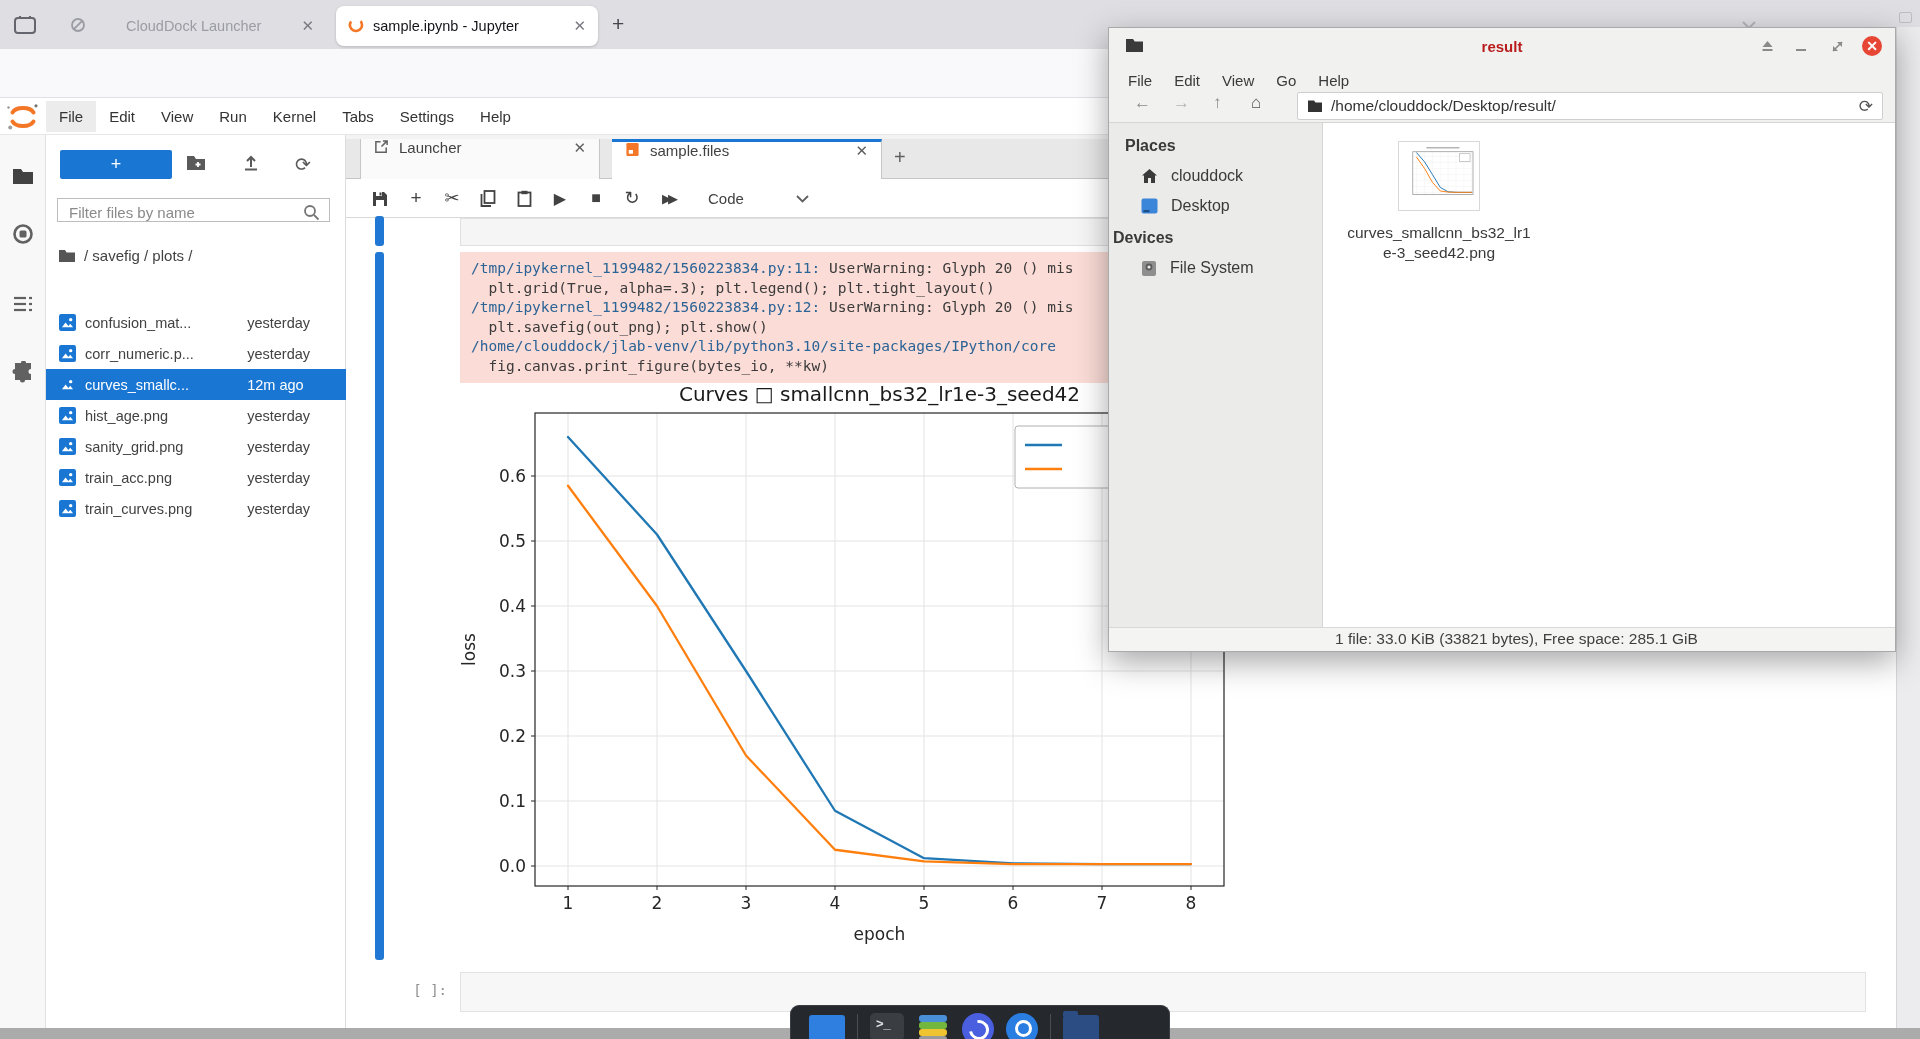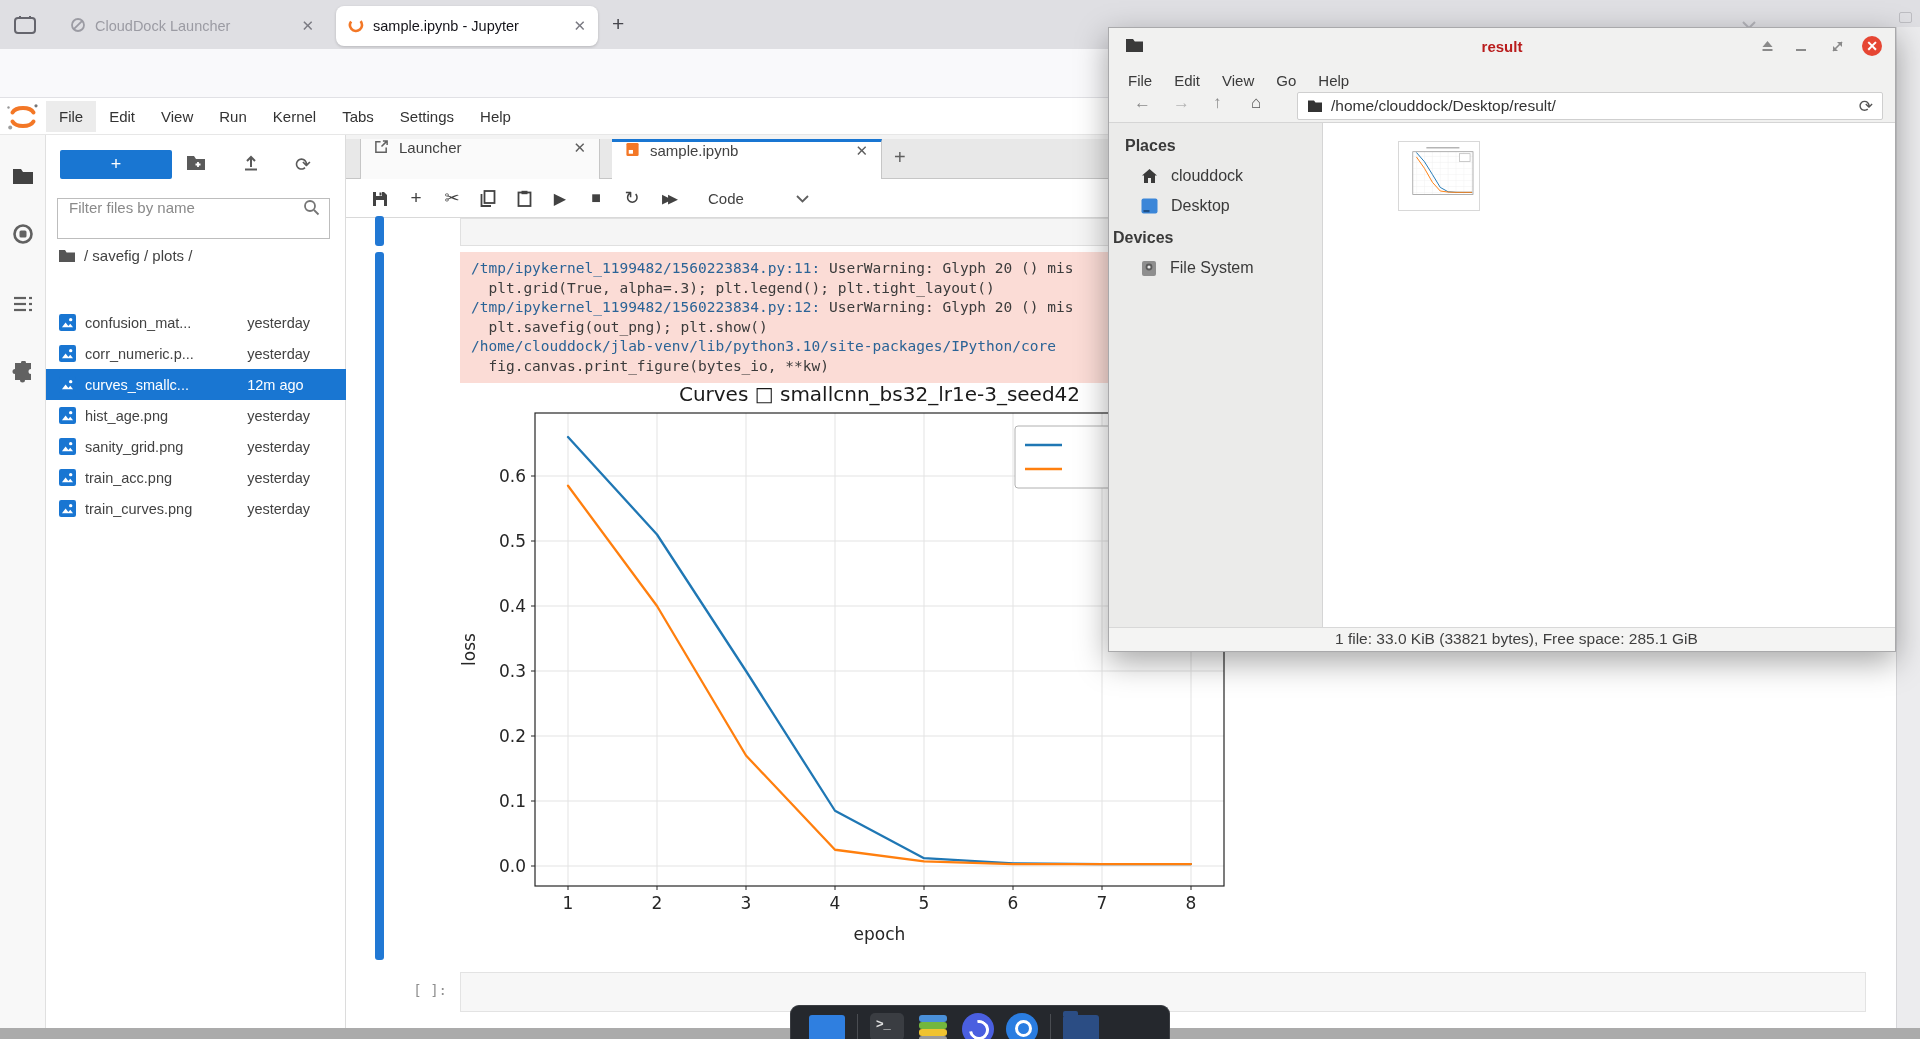--- a/index.html
+++ b/index.html
@@ -5,21 +5,21 @@
   * { margin:0; padding:0; box-sizing:border-box; }
   html,body { width:1920px; height:1039px; overflow:hidden; }
   body { font-family:"Liberation Sans", sans-serif; background:#fff; }
   #screen { position:relative; width:1920px; height:1039px; overflow:hidden; background:#fff; }
   .abs { position:absolute; }
 
   
   .ff-tabbar { left:0; top:0; width:1920px; height:49px; background:#dfdfe3; }
   .ff-view-btn { left:10px; top:12px; width:30px; height:26px; color:#65656d; display:flex; align-items:center; justify-content:center; }
   .ff-tab { top:6px; height:40px; display:flex; align-items:center; gap:9px; padding:0 12px; border-radius:8px; font-size:14.5px; }
-  .ff-tab.inactive { left:58px; width:268px; color:#9b9ba3; }
+  .ff-tab.inactive { left:58px; width:268px; color:#9b9ba3;text-align:center; }
   .ff-tab.active { left:336px; width:262px; background:#fff; color:#15141a; box-shadow:0 1px 3px rgba(0,0,0,.18); }
   .ff-tab .tab-label { flex:1; overflow:hidden; white-space:nowrap; text-overflow:ellipsis; }
   .ff-tab .tab-close { color:#7a7a82; font-size:15px; }
   .ff-newtab { left:612px; top:12px; font-size:21px; color:#45454c; }
   .ff-chevron { left:1742px; top:16px; color:#b4b4ba; }
   .ff-corner-sq { left:1899px; top:12px; width:13px; height:11px; border:1.5px solid #bdbdc2; border-radius:2px; }
   .ff-navbar { left:0; top:49px; width:1920px; height:49px; background:#f9f9fb; border-bottom:1px solid #e1e1e5; }
   .nav-ico { top:61px; font-size:20px; color:#45454c; }
   .nav-ico.dim { color:#b5b5bc; }
   .sidebar-toggle { left:16px; top:58px; width:26px; height:22px; }
@@ -39,21 +39,21 @@
   .jmenus span:first-of-type { background:#ececec; }
 
   
   .activitybar { left:0; top:135px; width:46px; height:893px; background:#f8f8f8; border-right:1px solid #e0e0e0; }
   .act-ico { left:12px; width:22px; height:22px; color:#616161; }
 
   
   .filesb { left:46px; top:135px; width:300px; height:893px; background:#fff; border-right:1px solid #dcdcdc; }
   .new-launcher-btn { left:60px; top:150px; width:112px; height:29px; background:#1976d2; border-radius:2px; color:#fff; font-size:18px; display:flex; align-items:center; justify-content:center; }
   .sb-act { top:153px; width:22px; height:22px; color:#5a5a5a; font-size:19px; text-align:center; }
-  .filter-box { left:57px; top:198px; width:273px; height:41px; border:1px solid #bdbdbd; background:#fff; display:flex; align-items:flex-start; }
+  .filter-box { left:57px; top:198px; width:273px; height:24px; border:1px solid #bdbdbd; background:#fff; display:flex; align-items:flex-end; }
   .filter-box input { border:none; outline:none; background:transparent; flex:1; font-family:"Liberation Sans",sans-serif; font-size:15px; color:#424242; padding:0 8px 0 11px; }
   .filter-box input::placeholder { color:#8a8a8a; }
   .filter-box svg { margin-right:9px; }
   .crumb { left:58px; top:247px; display:flex; align-items:center; gap:8px; font-size:15px; color:#424242; }
   .fl-header { left:46px; top:278px; width:300px; height:28px; border-bottom:1px solid #c9c9c9; font-size:14px; color:#333; font-weight:bold; }
   .fl-header .h-name { position:absolute; left:36px; top:5px; }
   .fl-header .h-sort { position:absolute; left:158px; top:7px; font-size:9px; color:#555; }
   .fl-header .h-div { position:absolute; left:208px; top:2px; width:1px; height:24px; background:#d5d5d5; }
   .fl-header .h-mod { position:absolute; left:216px; top:5px; }
   .filelist { left:46px; top:307px; width:300px; }
@@ -329,21 +329,21 @@
           <path d="M8 8l6-6M9.5 2H14v4.5" fill="none" stroke="#616161" stroke-width="1.6"></path>
         </svg>
       <span>Launcher</span>
       <span class="tclose">✕</span>
     </div>
     <div class="jtab nbtab">
       <svg width="15" height="15" viewBox="0 0 16 16">
           <rect x="1.5" y="1" width="13" height="14" rx="1.5" fill="#f37726"></rect>
           <rect x="4" y="8.5" width="4.5" height="4" fill="#fff"></rect>
         </svg>
-      <span>sample.ipynb</span>
+      <span>sample.files</span>
       <span class="tclose">✕</span>
     </div>
     <div class="jtab-plus">+</div>
   </div>
   <div class="abs nbtoolbar">
     <span class="tb-ico" style="margin-left:16px;">
       <svg width="16" height="16" viewBox="0 0 16 16">
           <path d="M1 1h11l3 3v11H1z" fill="#424242"></path>
           <rect x="4" y="9" width="8" height="6" fill="#fff"></rect>
           <rect x="4" y="1" width="6" height="4" fill="#fff"></rect>
@@ -554,19 +554,20 @@
               <line x1="14" y1="33.400000000000006" x2="76" y2="33.400000000000006" stroke="#f0f0f0" stroke-width="0.5"></line>
               <line x1="14" y1="27.2" x2="76" y2="27.2" stroke="#f0f0f0" stroke-width="0.5"></line>
               <line x1="14" y1="21" x2="76" y2="21" stroke="#f0f0f0" stroke-width="0.5"></line>
               <line x1="14" y1="14.800000000000004" x2="76" y2="14.800000000000004" stroke="#f0f0f0" stroke-width="0.5"></line>
               <polyline points="18,11.079999999999998 26.1,20.38 34.2,33.400000000000006 42.3,46.73 50.4,51.256 58.5,51.752 66.6,51.814 74.69999999999999,51.814" fill="none" stroke="#1f77b4" stroke-width="1" stroke-linejoin="round" stroke-linecap="round"></polyline>
               <polyline points="18,15.730000000000004 26.1,27.2 34.2,41.46 42.3,50.45 50.4,51.566 58.5,51.814 66.6,51.814 74.69999999999999,51.814" fill="none" stroke="#ff7f0e" stroke-width="1" stroke-linejoin="round" stroke-linecap="round"></polyline>
               <rect x="14" y="10" width="62" height="44" fill="none" stroke="#999" stroke-width="0.8"></rect>
               <line x1="28" y1="6" x2="62" y2="6" stroke="#b5b5b5" stroke-width="1.5"></line>
               <rect x="62" y="12" width="11" height="8" fill="#fff" stroke="#bbb" stroke-width="0.8"></rect>
             </svg>
+          <div class="fm-filelabel">curves_smallcnn_bs32_lr1e-3_seed42.png</div>
         </div>
       </div>
     </div>
     <div class="fm-status">1 file: 33.0 KiB (33821 bytes), Free space: 285.1 GiB</div>
   </div>
 
 </div>
 
 </body></html>

